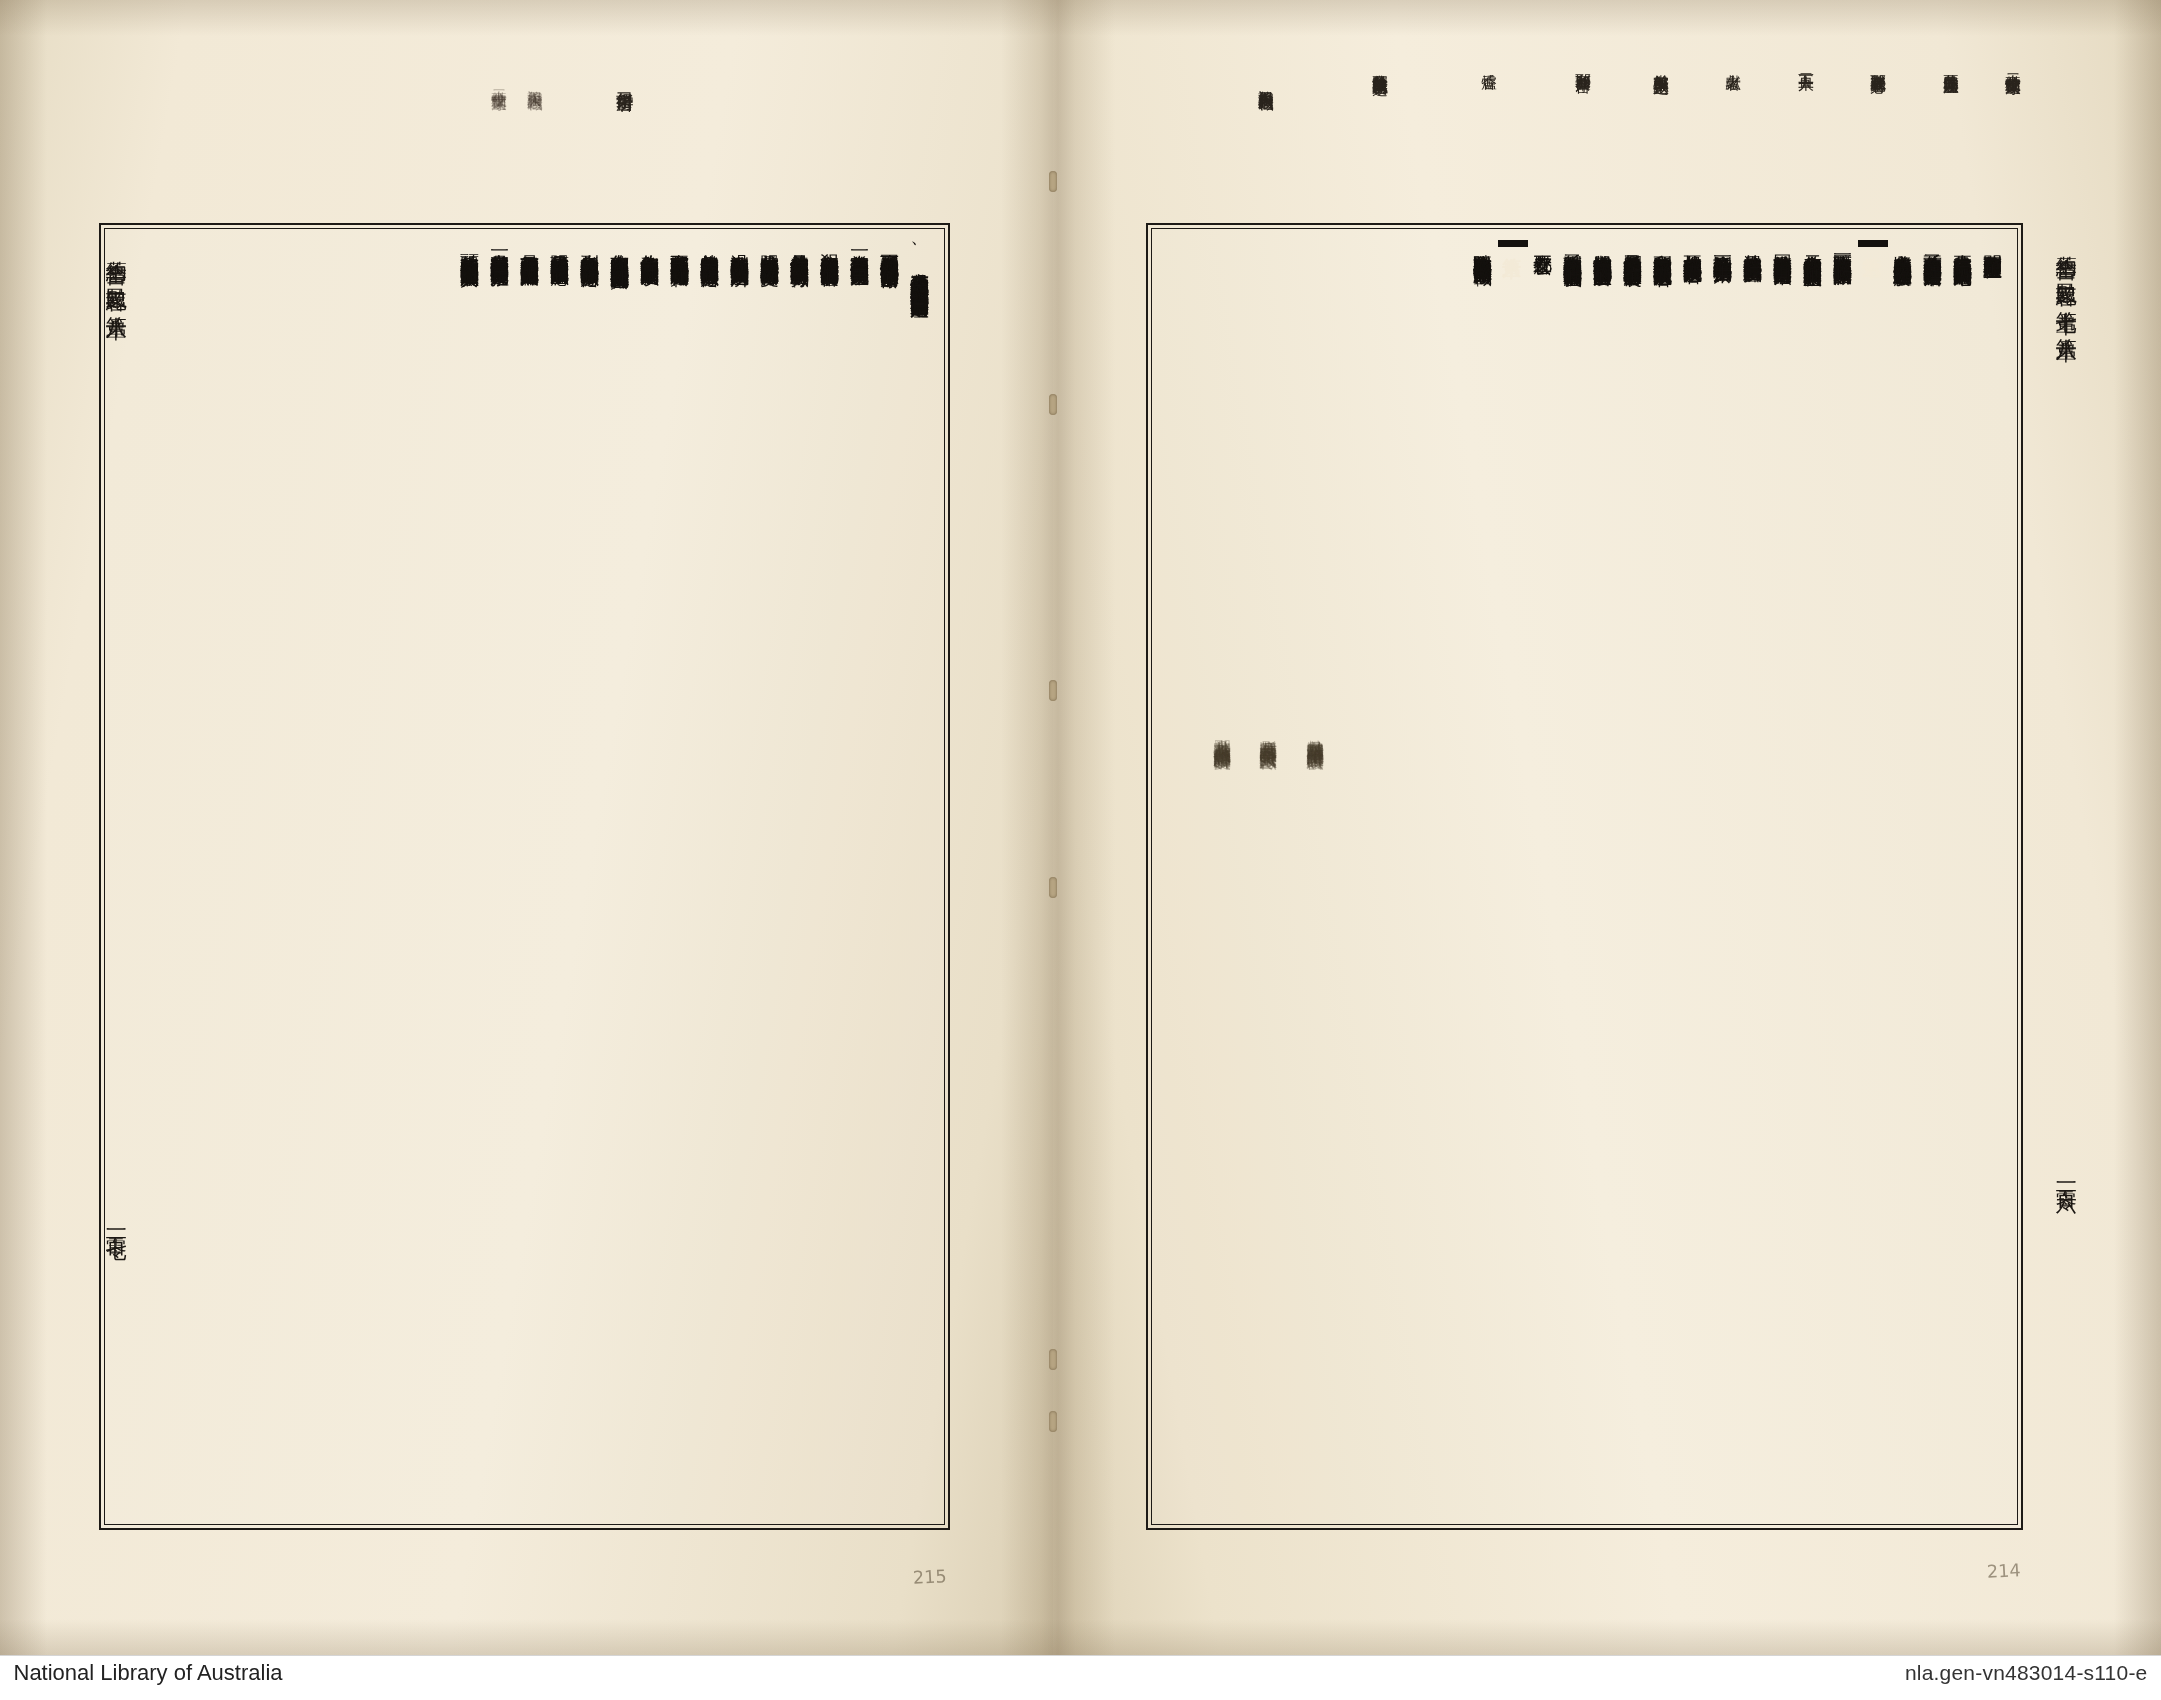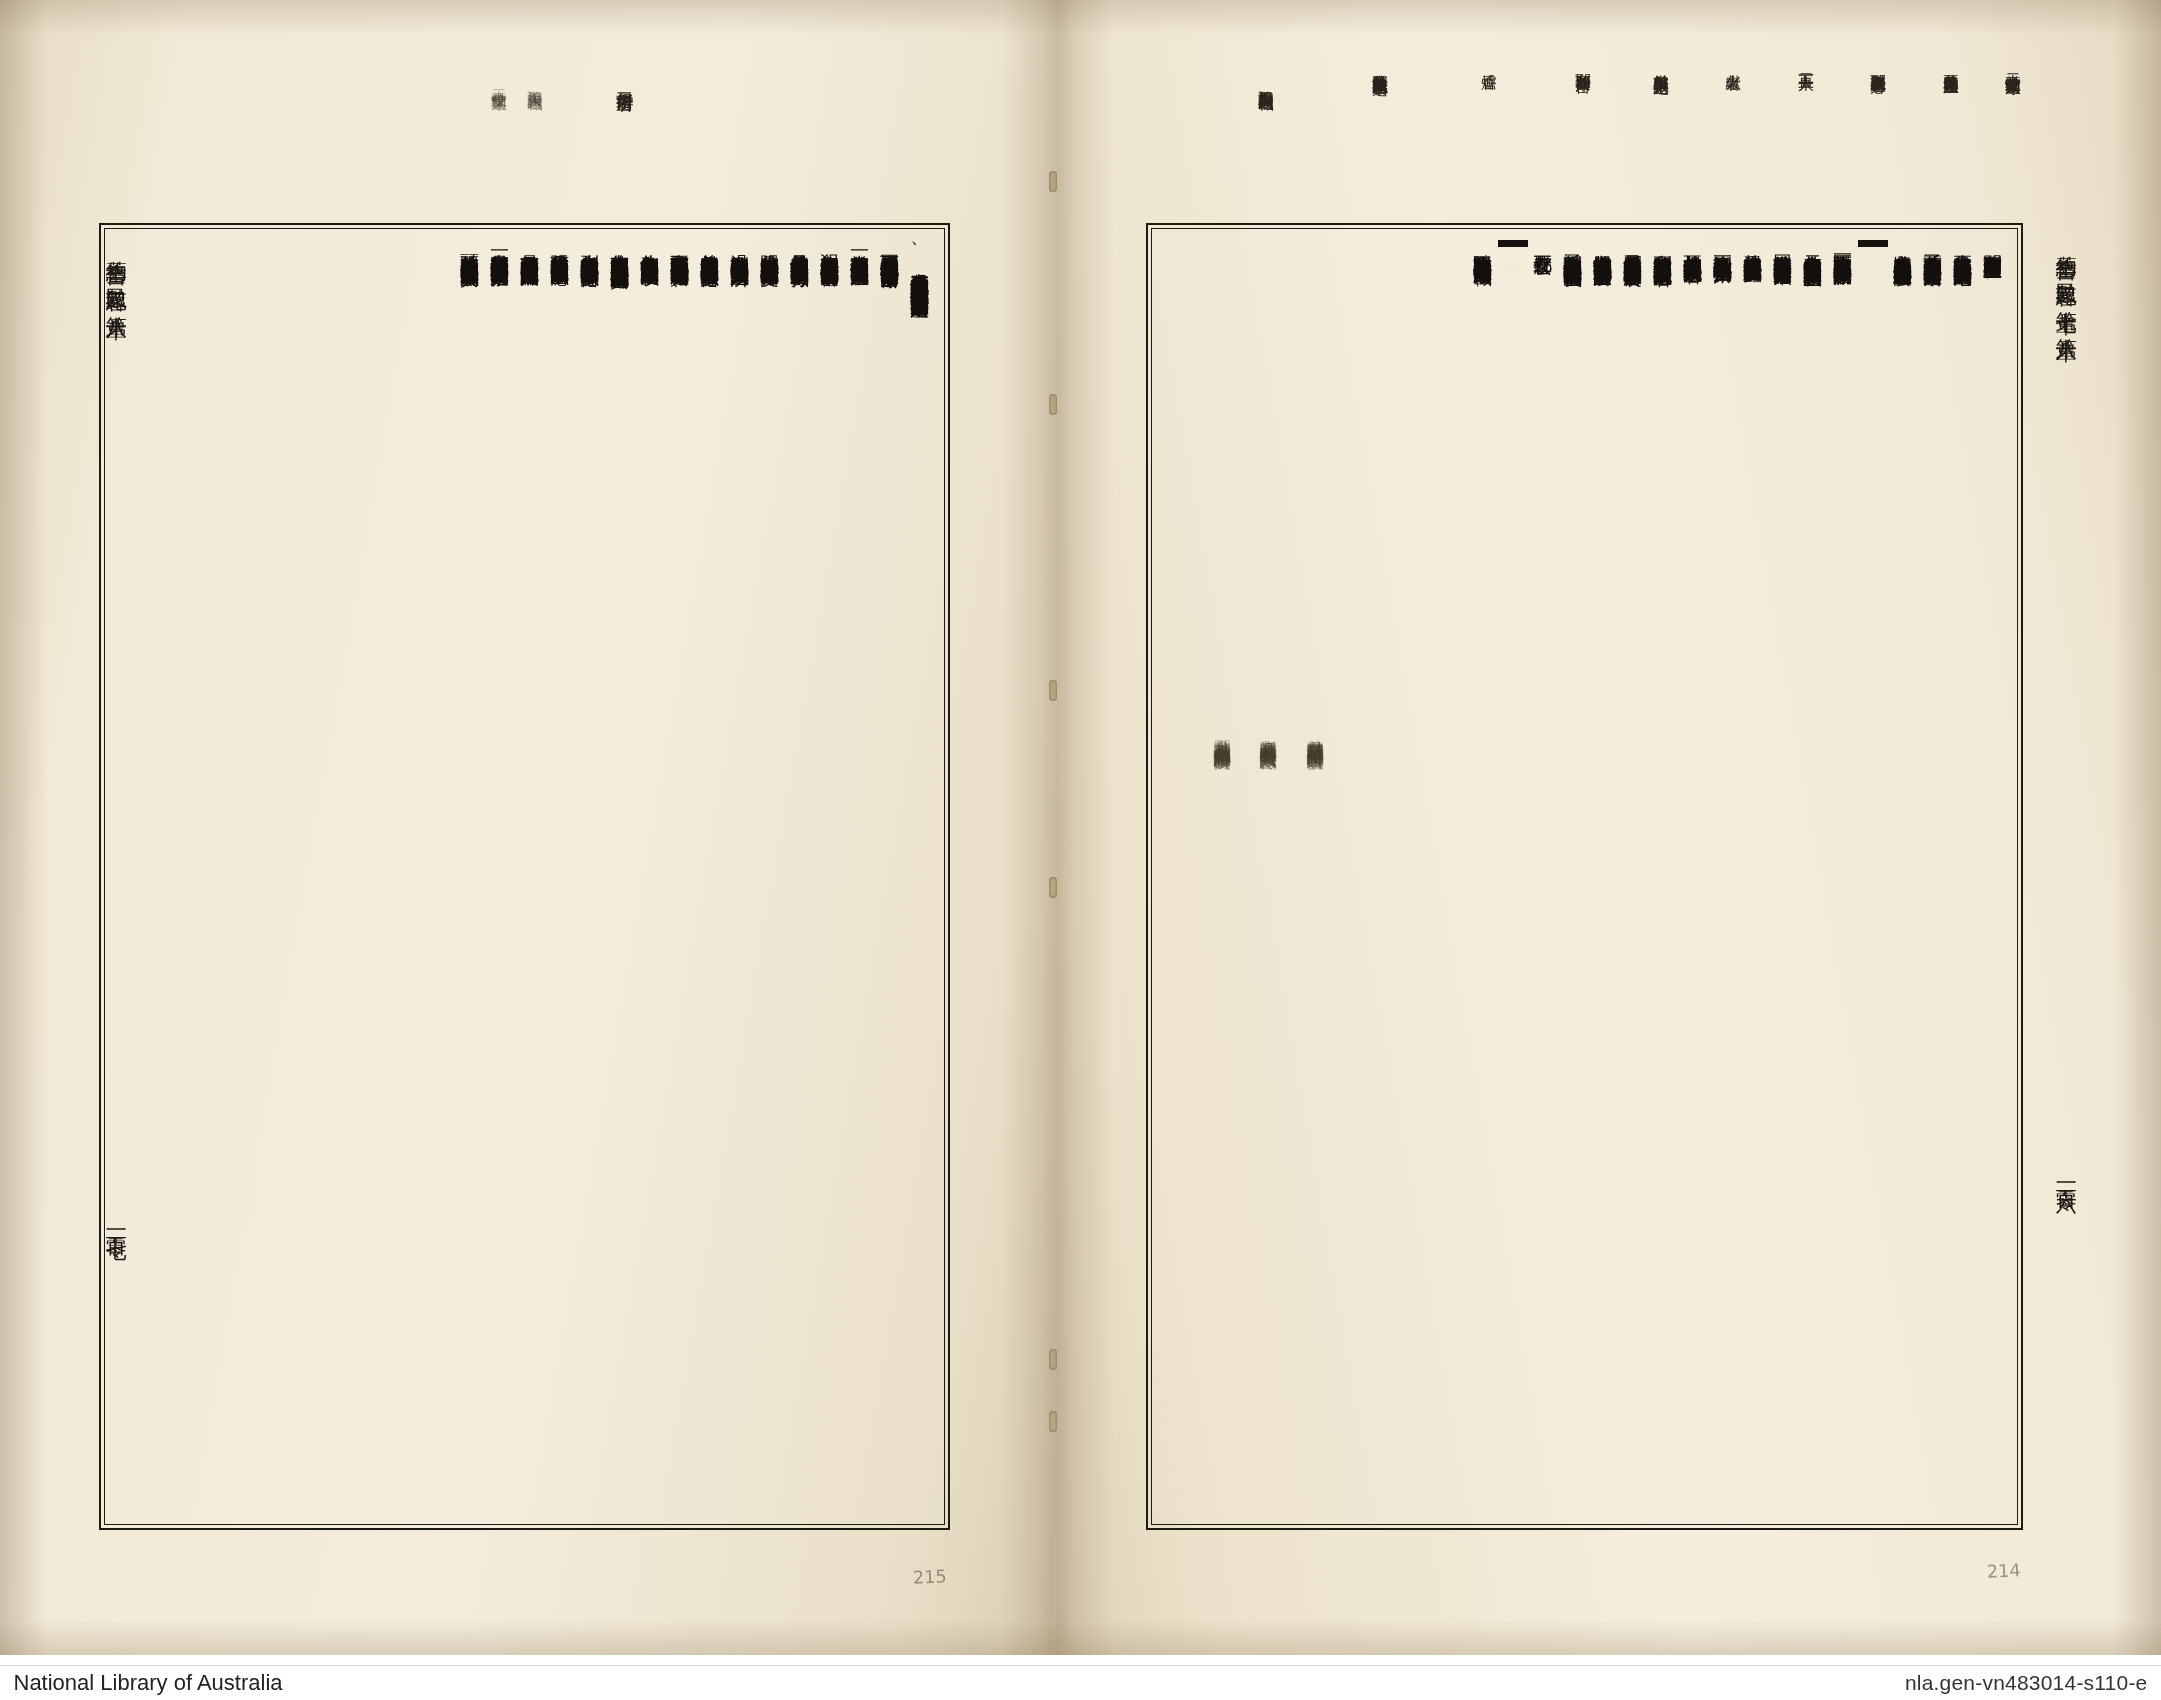--- a/index.html
+++ b/index.html
@@ -198,21 +198,20 @@
     position: absolute;
     left: 0; top: 1655px;
     width: 2161px; height: 34px;
     background: #ffffff;
     border-top: 1px solid #d5d5d5;
     display: flex;
     align-items: center;
     justify-content: space-between;
     box-sizing: border-box;
     padding: 0 13.5px;
-    margin-top: 10px;
   }
   #bottom-bar .credit {
     font-family: "Liberation Sans", sans-serif;
     font-size: 22px;
     color: #222222;
   }
   #bottom-bar .ident {
     font-family: "Liberation Sans", sans-serif;
     font-size: 21px;
     color: #333333;

